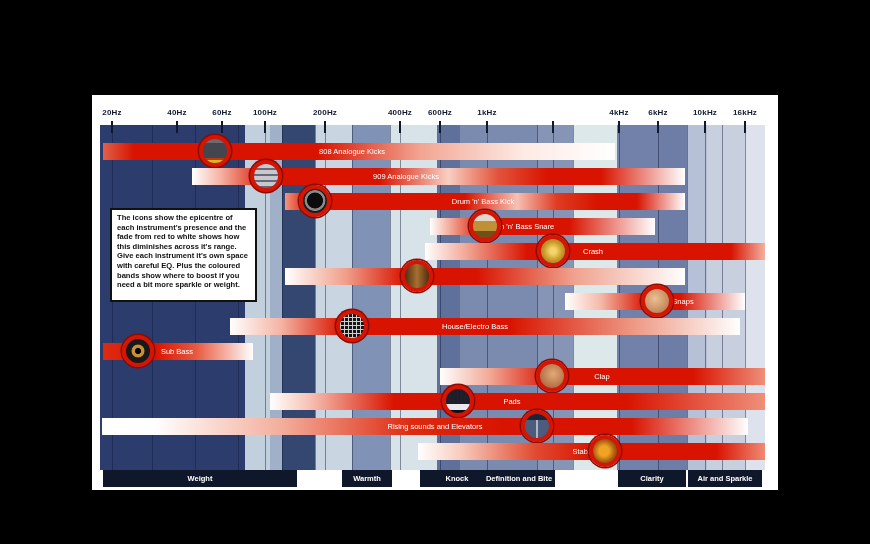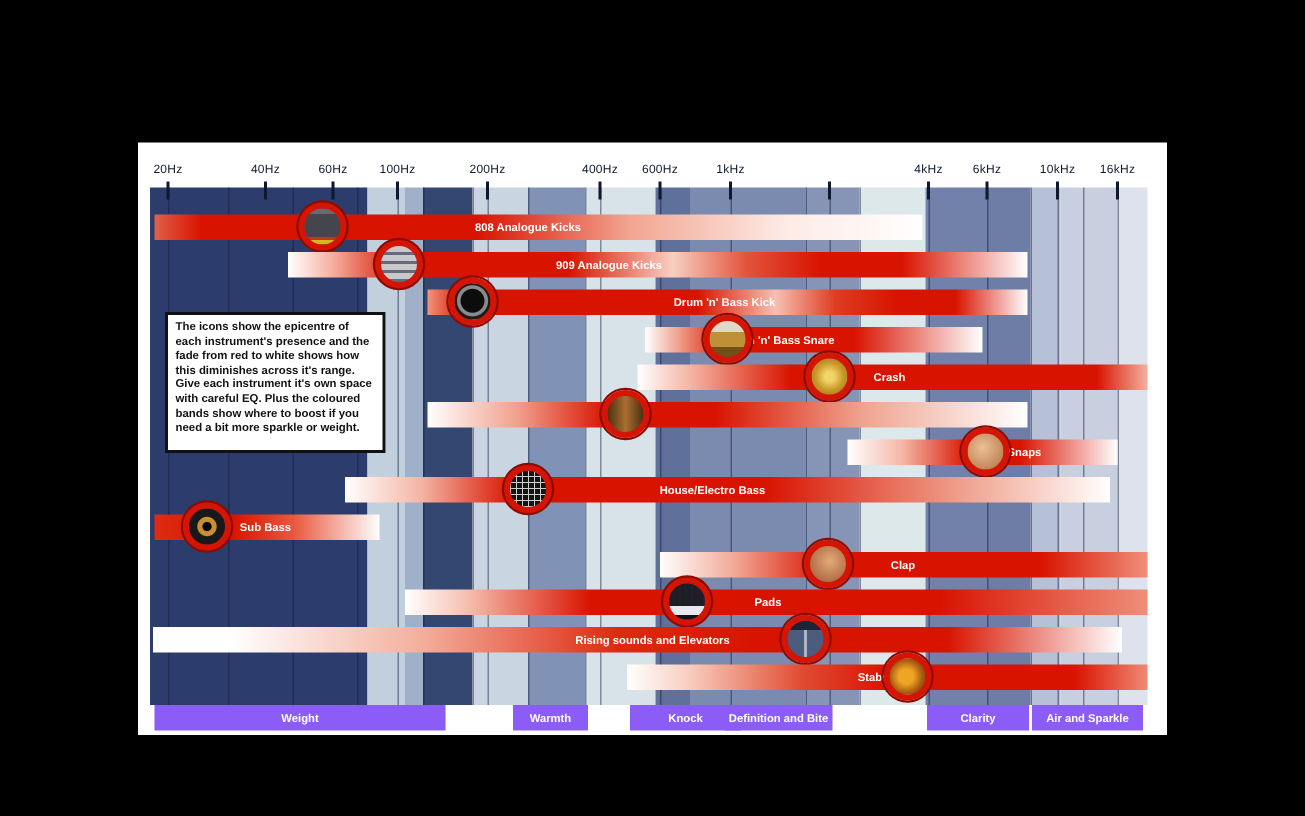--- a/index.html
+++ b/index.html
@@ -3,27 +3,27 @@
 <meta charset="utf-8">
 <style>
   html,body{margin:0;padding:0;background:#000;}
   #screen{position:relative;width:870px;height:544px;background:#000;overflow:hidden;
           font-family:"Liberation Sans",sans-serif;}
   #card{position:absolute;left:92px;top:95px;width:686px;height:395px;background:#fff;}
   .stripe{position:absolute;top:125px;height:345px;}
   .grid{position:absolute;top:125px;height:345px;width:1px;background:rgba(15,25,55,.45);}
   .ftick{position:absolute;top:121px;width:2px;height:12px;background:#10182e;}
   .flabel{position:absolute;top:108px;width:60px;margin-left:-30px;text-align:center;
-          font-size:8px;font-weight:normal;color:#10182e;letter-spacing:.2px;}
+          font-size:8px;font-weight:bold;color:#10182e;letter-spacing:.2px;}
   .bar{position:absolute;height:17px;}
   .rowlabel{position:absolute;width:150px;margin-left:-75px;height:17px;line-height:17px;
-            text-align:center;font-size:7.5px;font-weight:bold;color:#fff;white-space:nowrap;}
+            text-align:center;font-size:7.5px;font-weight:normal;color:#fff;white-space:nowrap;}
   .icon{position:absolute;width:24px;height:24px;border-radius:50%;
         border:4px solid #d41505;box-shadow:0 0 0 1.5px #8e0b00;background:#888;}
-  .band{position:absolute;top:470px;height:17px;background:#8b5cf6;color:#fff;
+  .band{position:absolute;top:470px;height:17px;background:#0f172a;color:#fff;
         font-size:7.5px;font-weight:bold;text-align:center;line-height:17px;white-space:nowrap;}
   #infobox{position:absolute;left:110px;top:208px;width:147px;height:94px;background:#fff;
            border:2px solid #111;box-sizing:border-box;padding:3px 5px 0 5px;}
   #infobox h1{margin:0 0 2px 0;font-size:13px;font-weight:bold;color:#111;letter-spacing:-.2px;}
   #infobox p{margin:0;font-size:7.6px;font-weight:bold;color:#111;line-height:9.6px;}
   
   .i-tr808-icon{background:#45454e;background-image:linear-gradient(0deg,#d8b820 0 3px,#c03810 3px 5px,transparent 5px),linear-gradient(#6a6a72 0 4px,transparent 4px);}
   .i-tr909-icon{background:#c9c9cd;background-image:repeating-linear-gradient(0deg,rgba(50,55,80,.65) 0 2px,transparent 2px 6px);}
   .i-bass-drum-icon{background:radial-gradient(circle at 50% 48%,#0c0c0c 0 44%,#8a8a8a 48% 58%,#1c1c1c 62%);}
   .i-snare-drum-icon{background:linear-gradient(#e0d8c8 0 30%,#c09038 30% 72%,#705018 72%);}

